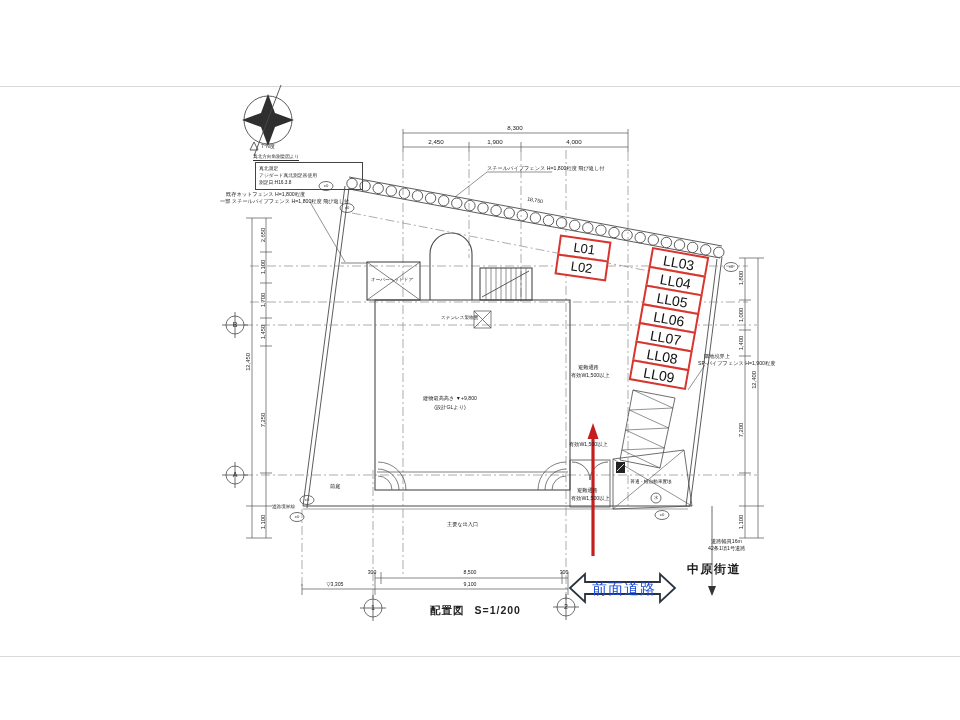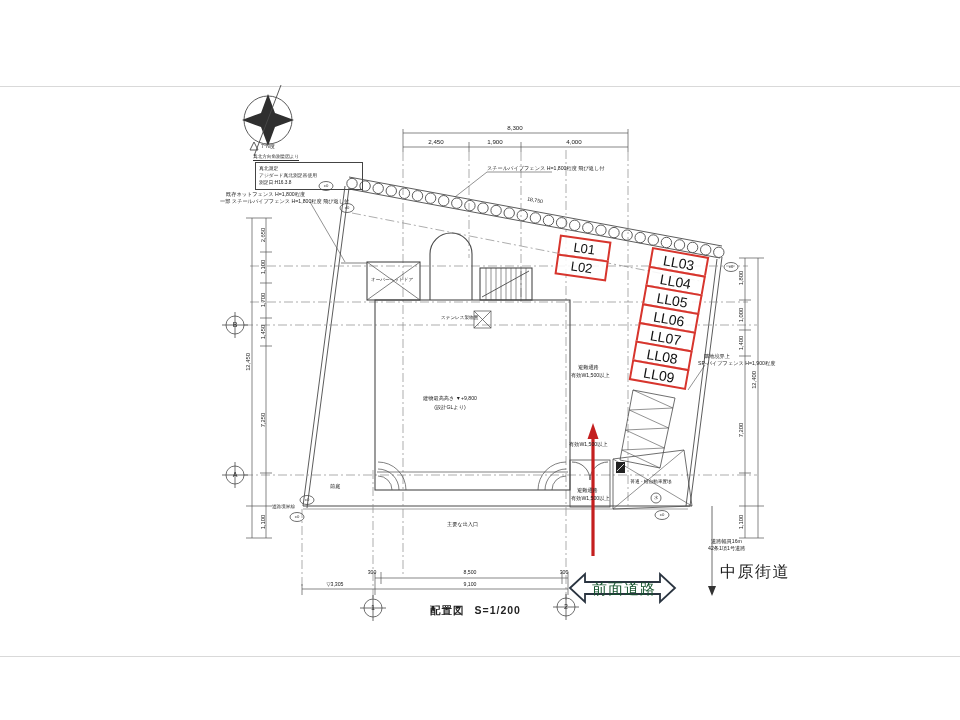--- a/index.html
+++ b/index.html
@@ -18,22 +18,22 @@
   .pbox{box-sizing:border-box;border:2px solid #d7352d;background:rgba(255,255,255,.88);
         display:flex;align-items:center;justify-content:center;
         font-size:14px;color:#111;margin-top:-2px;}
   .pbox:first-child{margin-top:0;}
   #stack-upper{left:557px;top:238px;width:52px;transform:rotate(8deg);}
   #stack-upper .pbox{height:21px;font-size:13px;}
   #stack-right{left:640px;top:251px;width:58px;transform:rotate(10deg);}
   #stack-right .pbox{height:21px;}
   
   #front-road-text{left:578px;top:580px;width:92px;text-align:center;
-        font-size:15px;letter-spacing:1px;color:#14532d;}
-  #avenue-text{left:720px;top:563px;font-size:16px;letter-spacing:1.5px;color:#1a1a1a;}
+        font-size:15px;letter-spacing:1px;color:#1d4ed8;}
+  #avenue-text{left:687px;top:563px;font-size:12px;letter-spacing:1.5px;color:#1a1a1a;font-weight:bold;}
   #plan-title{left:430px;top:604px;font-size:10.5px;font-weight:bold;color:#222;letter-spacing:1px;}
   #plan-title span{margin-right:10px;}
   #north-box{position:absolute;left:255px;top:162px;width:100px;border:1px solid #444;
         padding:2px 3px;font-size:4.8px;color:#222;line-height:1.5;}
   .ul{border-bottom:.7px solid #333;padding-bottom:1px;}
   .bld-c{left:407px;width:86px;text-align:center;}
 </style>
 </head>
 <body>
 

